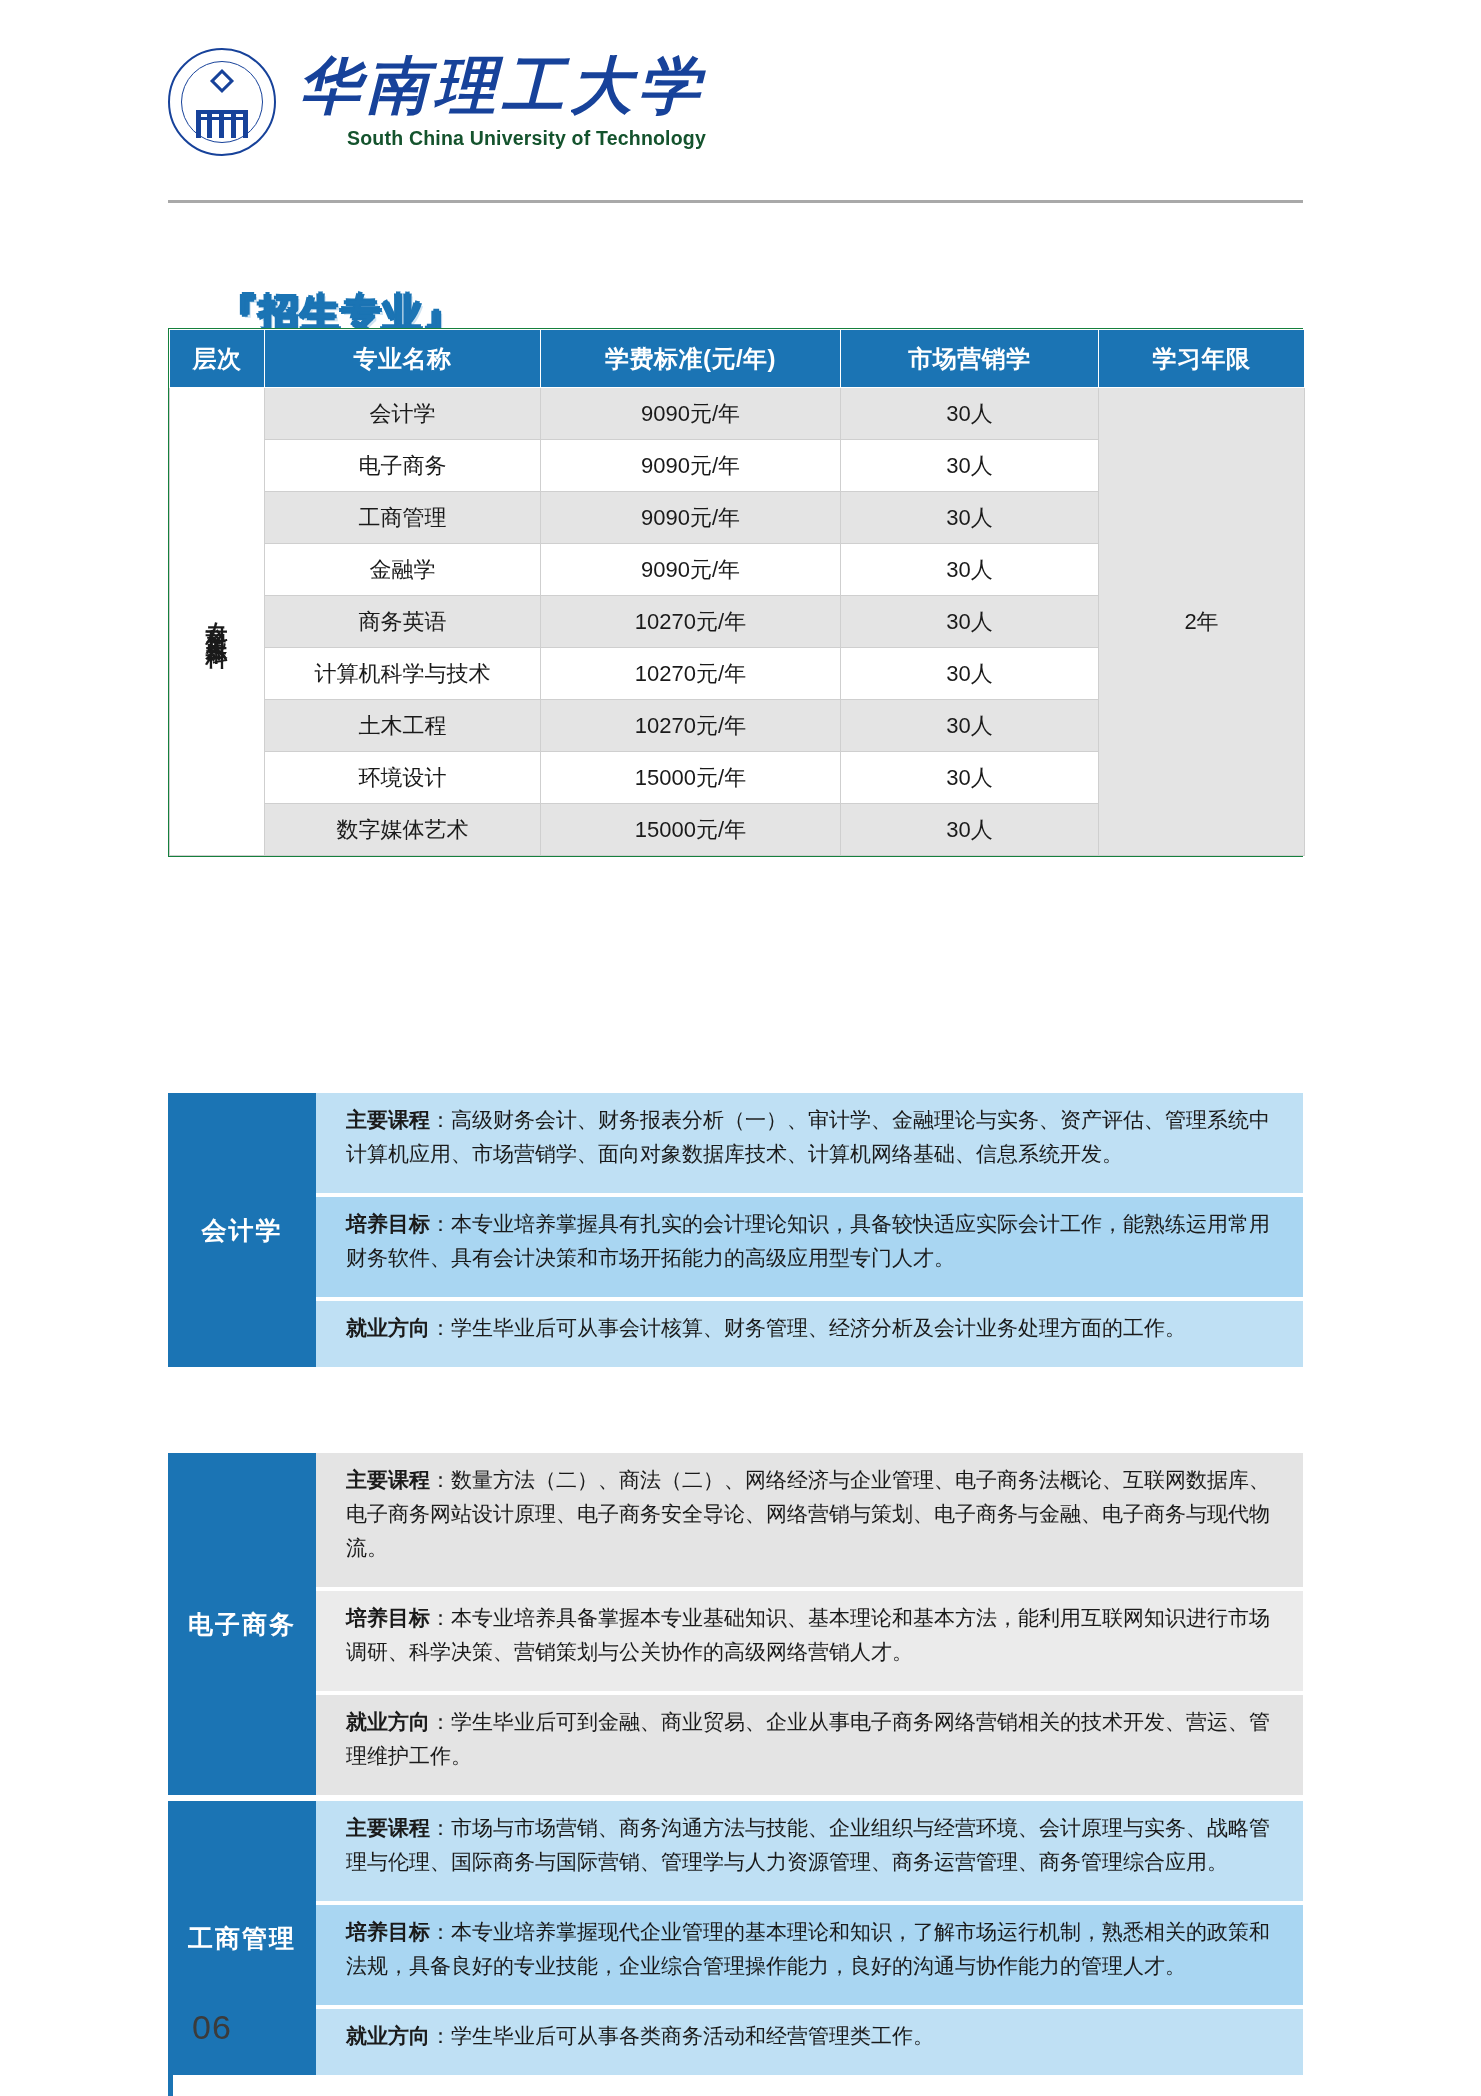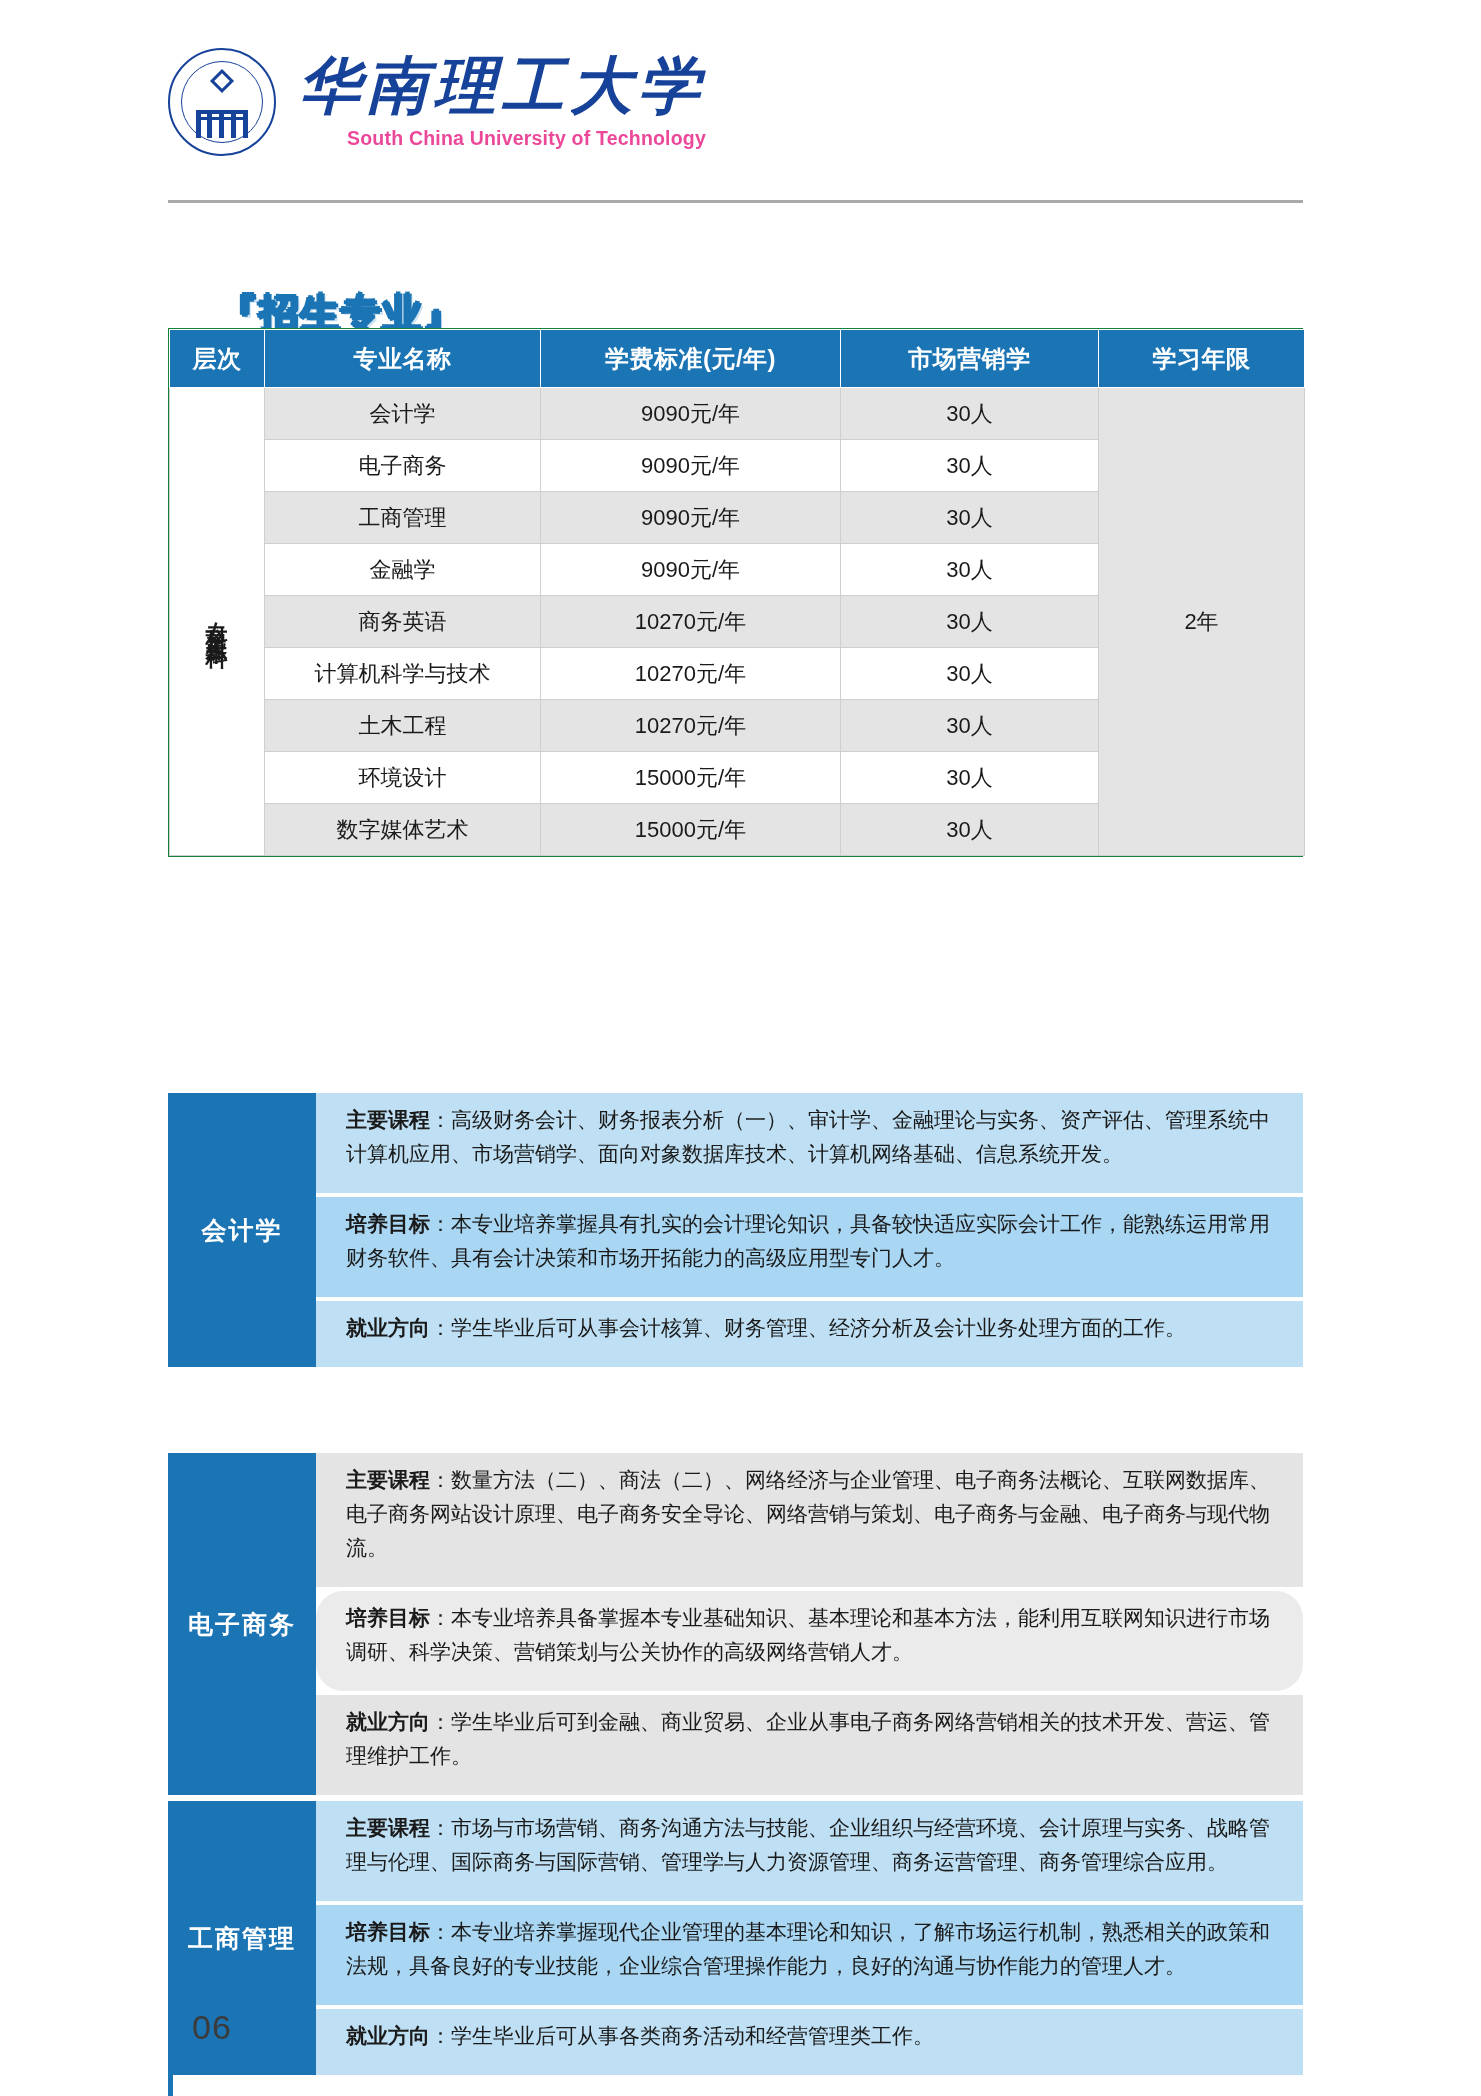--- a/index.html
+++ b/index.html
@@ -86,21 +86,21 @@
     line-height: 1.05;
     font-weight: 700;
     font-style: italic;
     color: #17429a;
     letter-spacing: 6px;
     white-space: nowrap;
   }
   .wordmark-en {
     font-size: 19.5px;
     font-weight: 700;
-    color: #ec4899;
+    color: #14532d;
     letter-spacing: 0.2px;
     margin-top: 8px;
     margin-left: 6px;
     white-space: nowrap;
   }
   .header-rule {
     position: absolute;
     left: 168px; top: 200px;
     width: 1135px;
     height: 3px;
@@ -225,21 +225,21 @@
   }
   .major-row {
     padding: 10px 26px 22px 30px;
     font-size: 21px;
     line-height: 1.62;
     color: #1a1a1a;
   }
   .theme-blue .major-row { background: #bfe0f4; }
   .theme-blue .major-row.alt { background: #a9d6f2; }
   .theme-grey .major-row { background: #e4e4e4; }
-  .theme-grey .major-row.alt { background: #ebebeb; border-radius: 27px; }
+  .theme-grey .major-row.alt { background: #ebebeb; }
   .major-row b { font-weight: 700; }
 
   
   .footer-bar {
     position: absolute;
     left: 168px; top: 2000px;
     width: 5px; height: 96px;
     background: #1b74b4;
   }
   .page-num {

